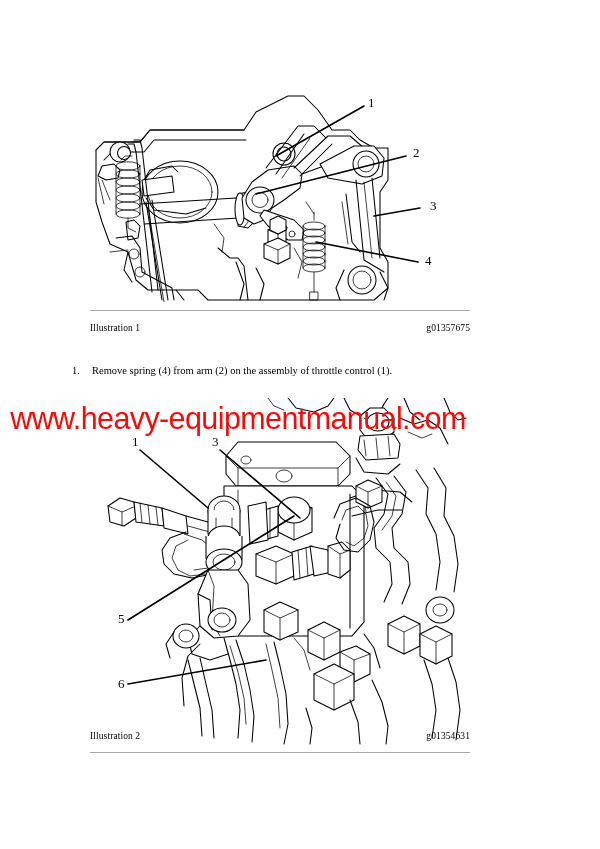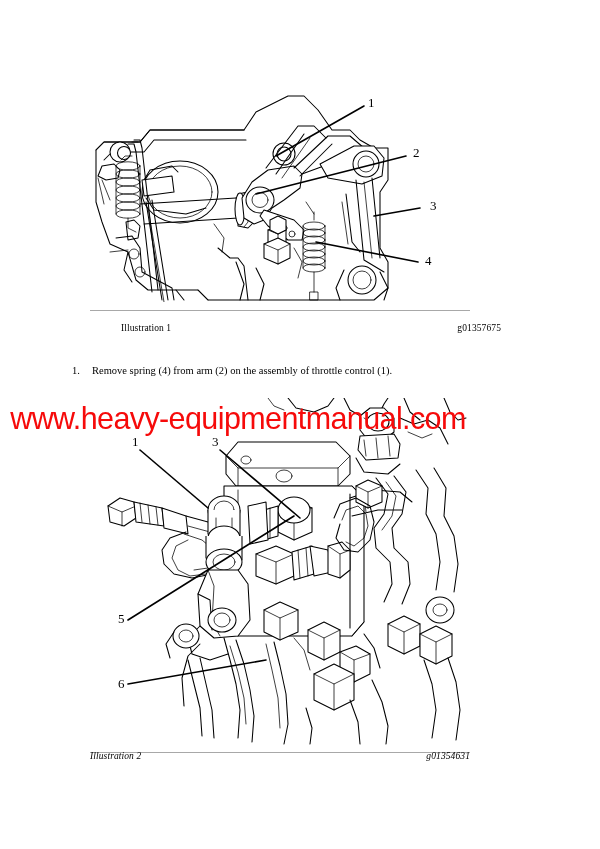--- a/index.html
+++ b/index.html
@@ -40,22 +40,22 @@
   }
   #rule-top    { top: 310px; }
   #rule-bottom { top: 752px; }
 
   
   .caption-block {
     position: absolute;
     left: 90px;
     width: 380px;
   }
-  #caption-1 { top: 320px; margin-left: 31px; }
-  #caption-2 { top: 748px; font-style: italic; }
+  #caption-1 { top: 320px; }
+  #caption-2 { top: 728px; }
   .caption-row {
     position: relative;
     height: 17px;
     font-size: 9.5px;
     line-height: 17px;
     letter-spacing: 0.1px;
   }
   .caption-label {
     position: absolute;
     left: 0;

